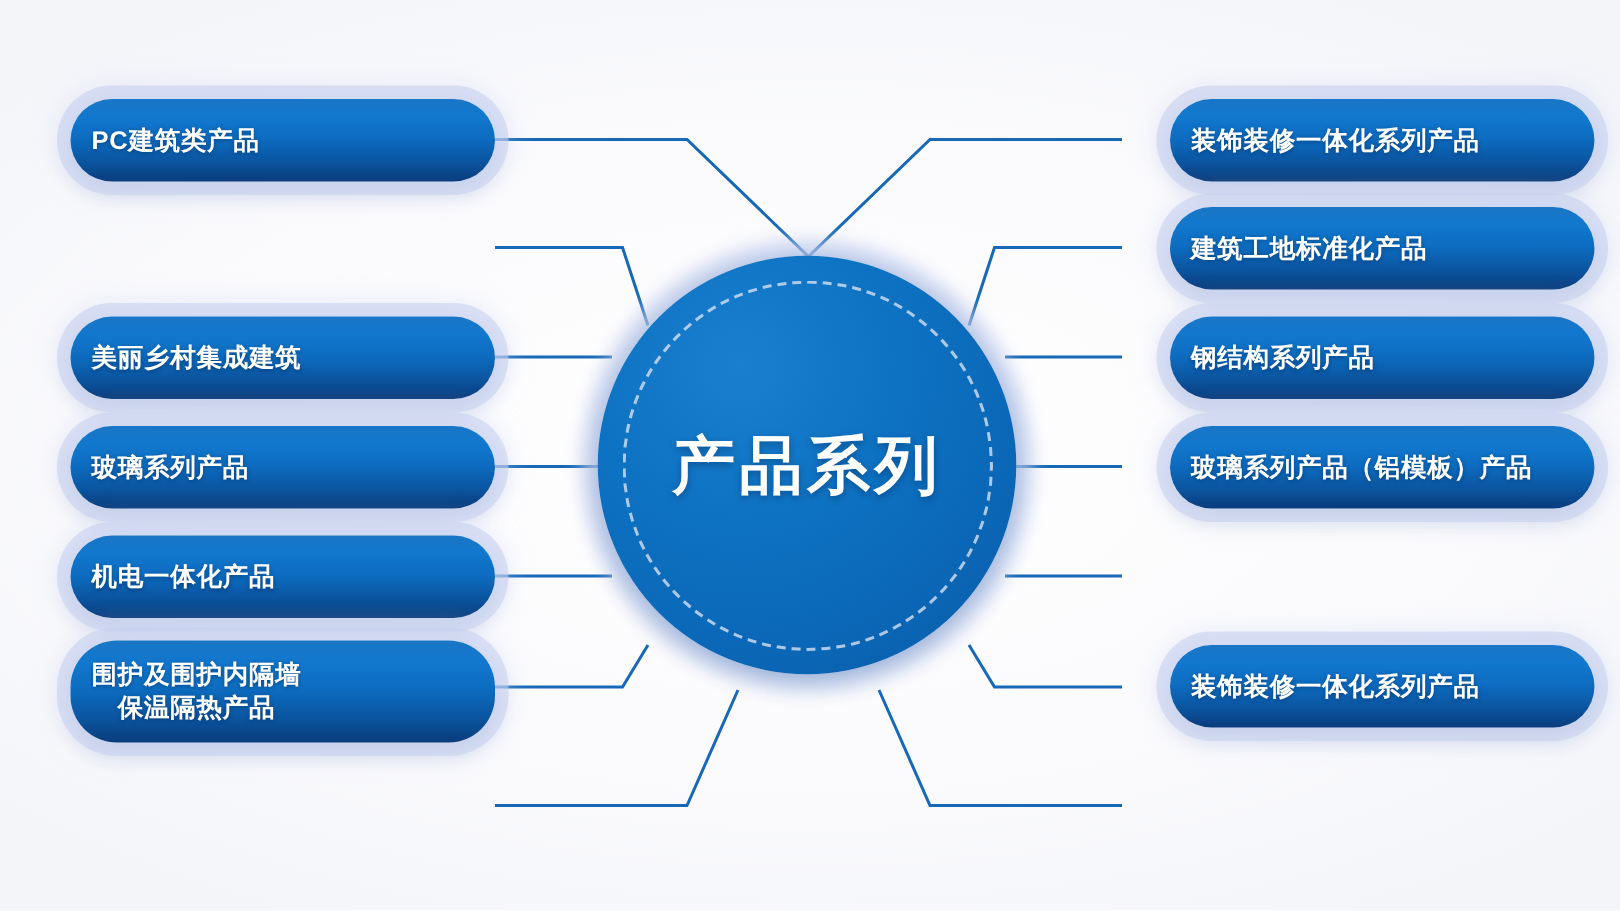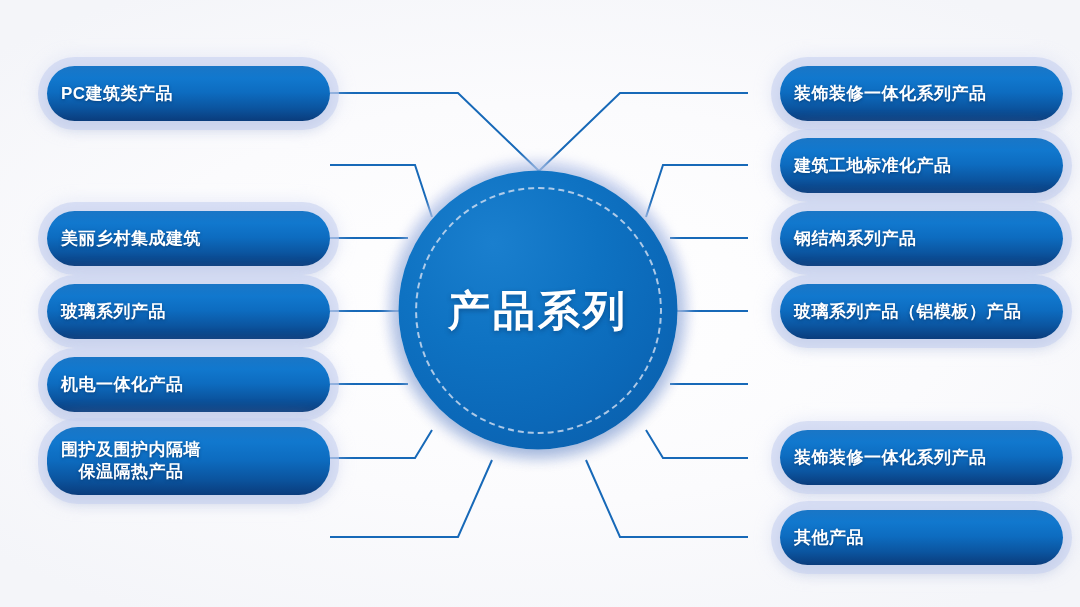--- a/index.html
+++ b/index.html
@@ -203,17 +203,14 @@
   </div>
   <div class="pill right" style="top:211px">
     <span>钢结构系列产品</span>
   </div>
   <div class="pill right" style="top:284px">
     <span>玻璃系列产品（铝模板）产品</span>
   </div>
   <div class="pill right" style="top:430px">
     <span>装饰装修一体化系列产品</span>
   </div>
-  <div class="pill right" style="top:510px">
-    <span>其他产品</span>
-  </div>
 
 </div>
 
 </body></html>

